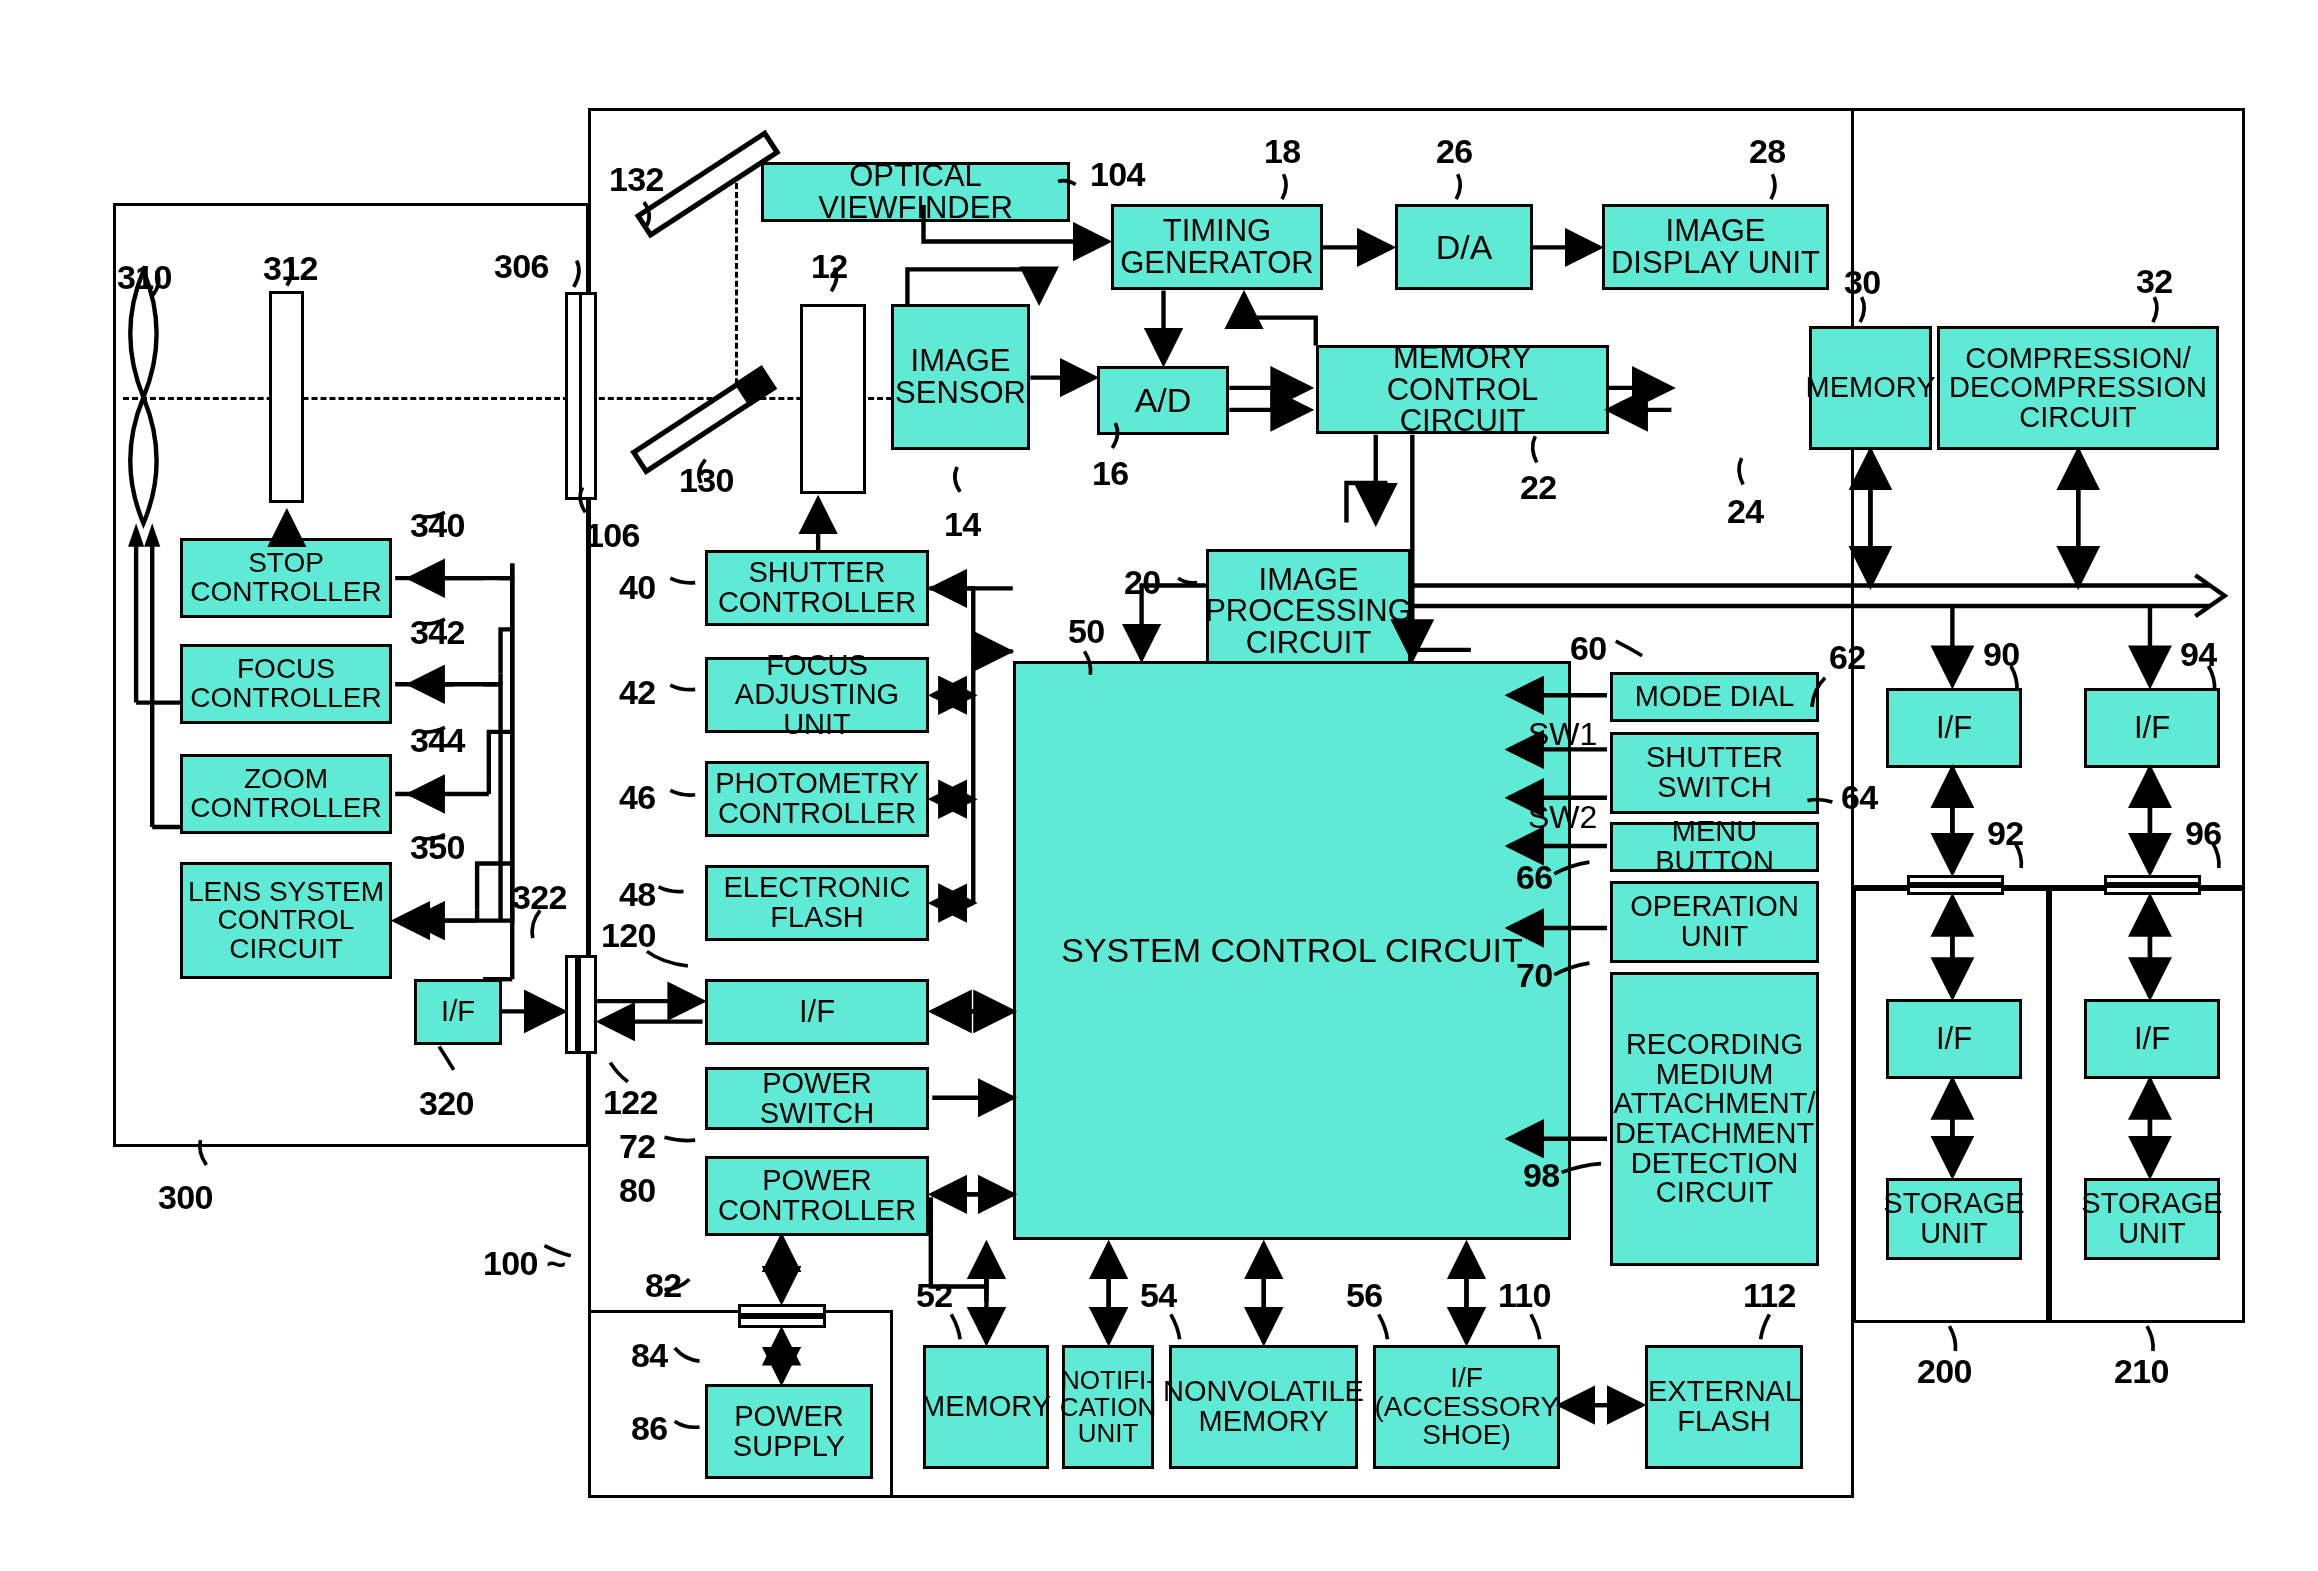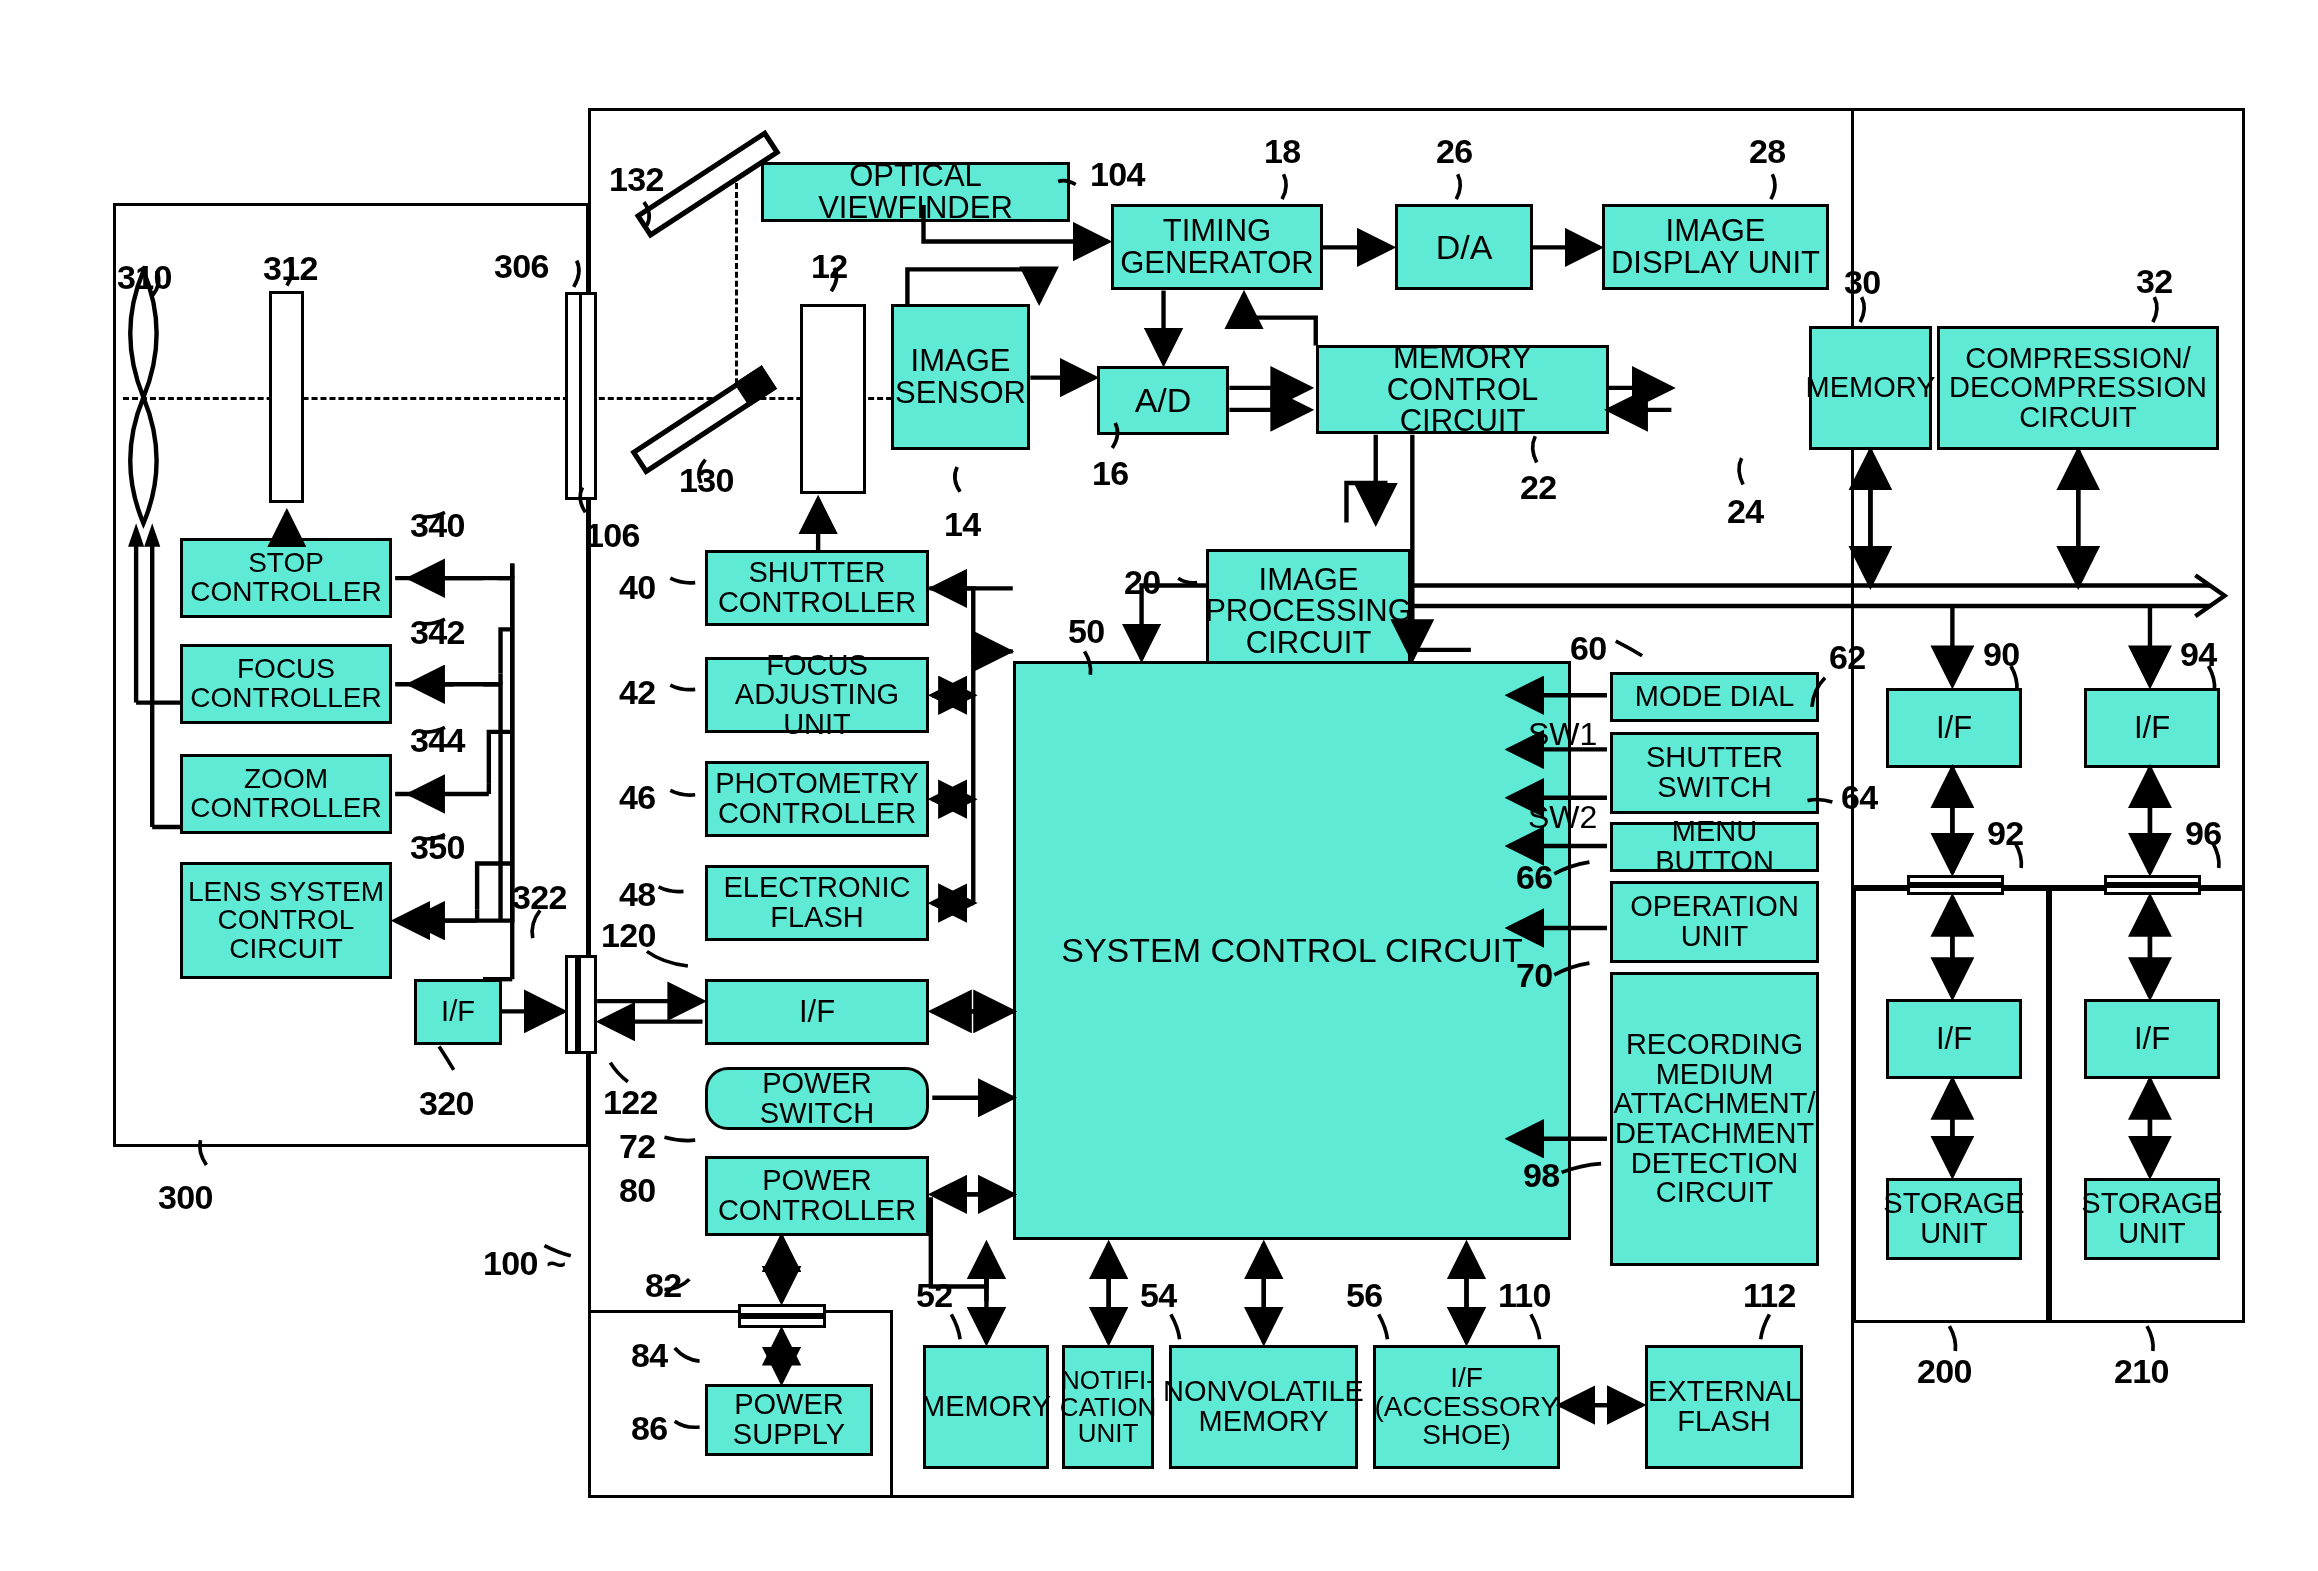--- a/index.html
+++ b/index.html
@@ -153,32 +153,32 @@
   </div>
 
   <div class="box" style="left:705px;top:865px;width:224px;height:76px;font-size:29px;">
     <span>ELECTRONIC FLASH</span>
   </div>
 
   <div class="box" style="left:705px;top:979px;width:224px;height:66px;font-size:31px;">
     <span>I/F</span>
   </div>
 
-  <div class="box" style="left:705px;top:1067px;width:224px;height:63px;font-size:29px;border-radius:23px;">
+  <div class="box" style="left:705px;top:1067px;width:224px;height:63px;font-size:29px;">
     <span>POWER SWITCH</span>
   </div>
 
   <div class="box" style="left:705px;top:1156px;width:224px;height:80px;font-size:29px;">
     <span>POWER CONTROLLER</span>
   </div>
 
   <div class="plate" style="left:738px;top:1304px;width:88px;height:11.7px;"></div>
   <div class="plate" style="left:738px;top:1316px;width:88px;height:11.7px;"></div>
 
-  <div class="box" style="left:705px;top:1384px;width:168px;height:72px;font-size:29px;">
+  <div class="box" style="left:705px;top:1384px;width:168px;height:95px;font-size:29px;">
     <span>POWER SUPPLY</span>
   </div>
 
   <div class="box" style="left:923px;top:1345px;width:126px;height:124px;font-size:29px;">
     <span>MEMORY</span>
   </div>
 
   <div class="box" style="left:1062px;top:1345px;width:92px;height:124px;font-size:26px;">
     <span>NOTIFI- CATION UNIT</span>
   </div>

